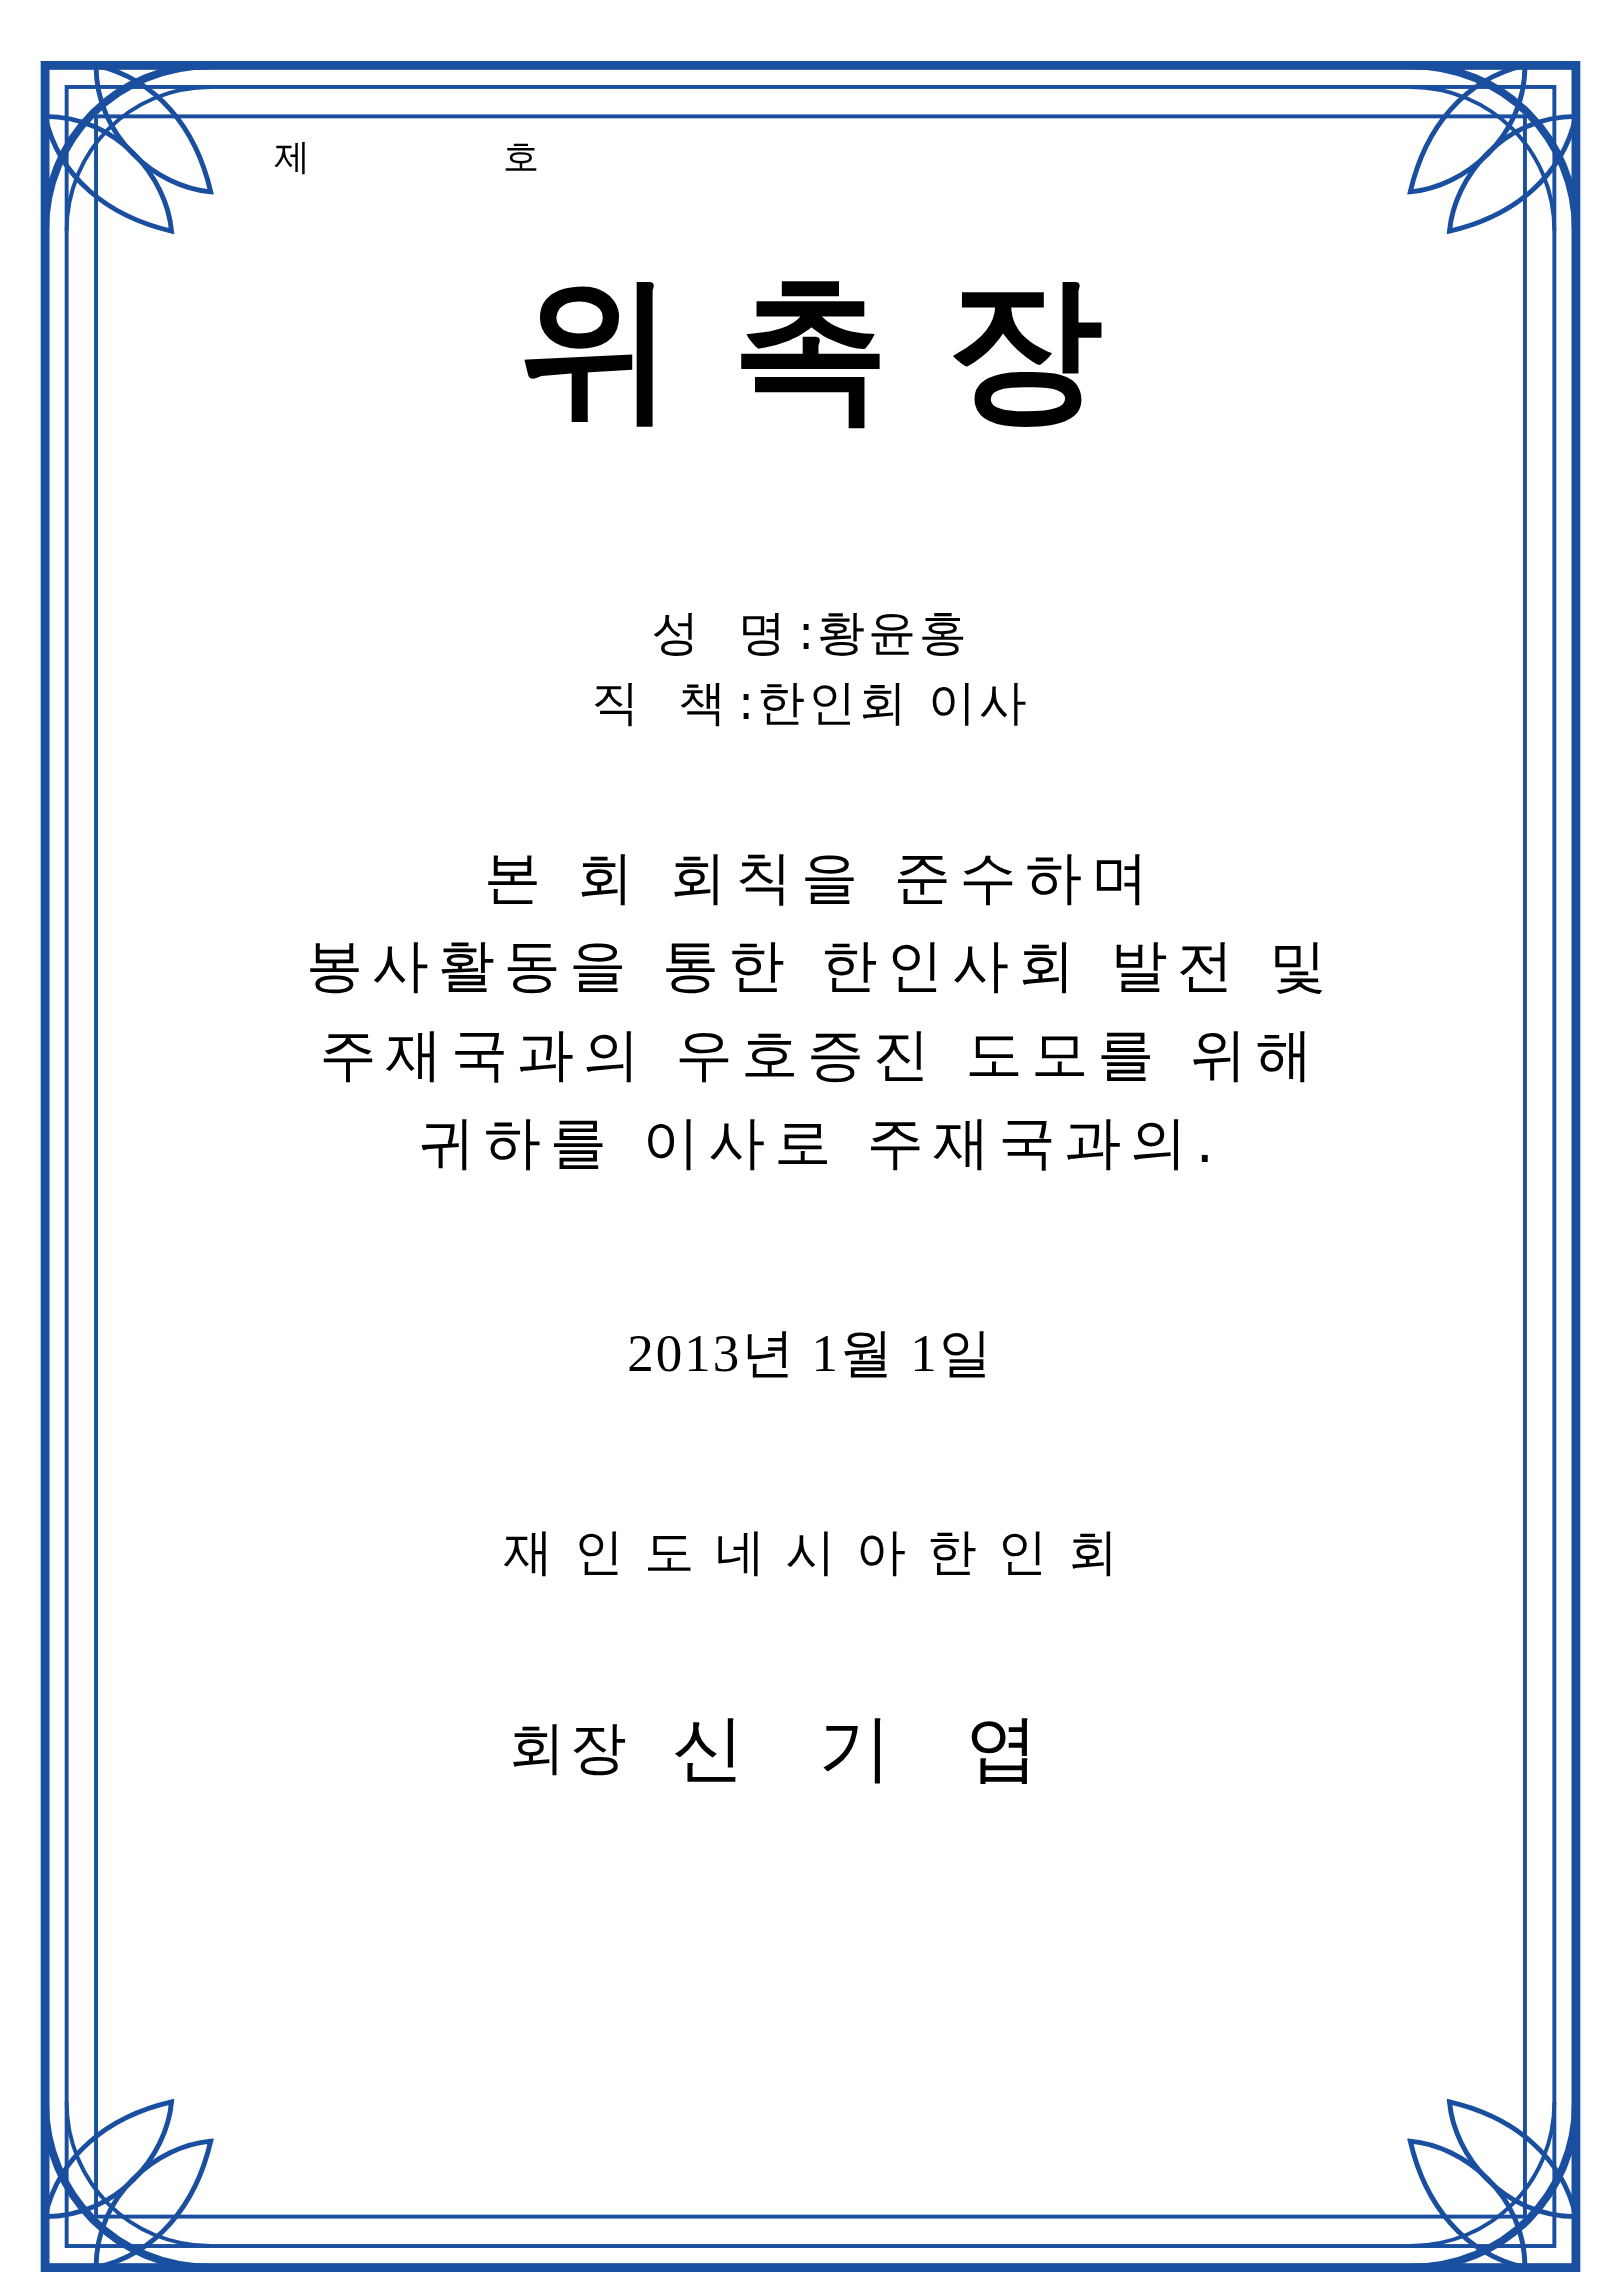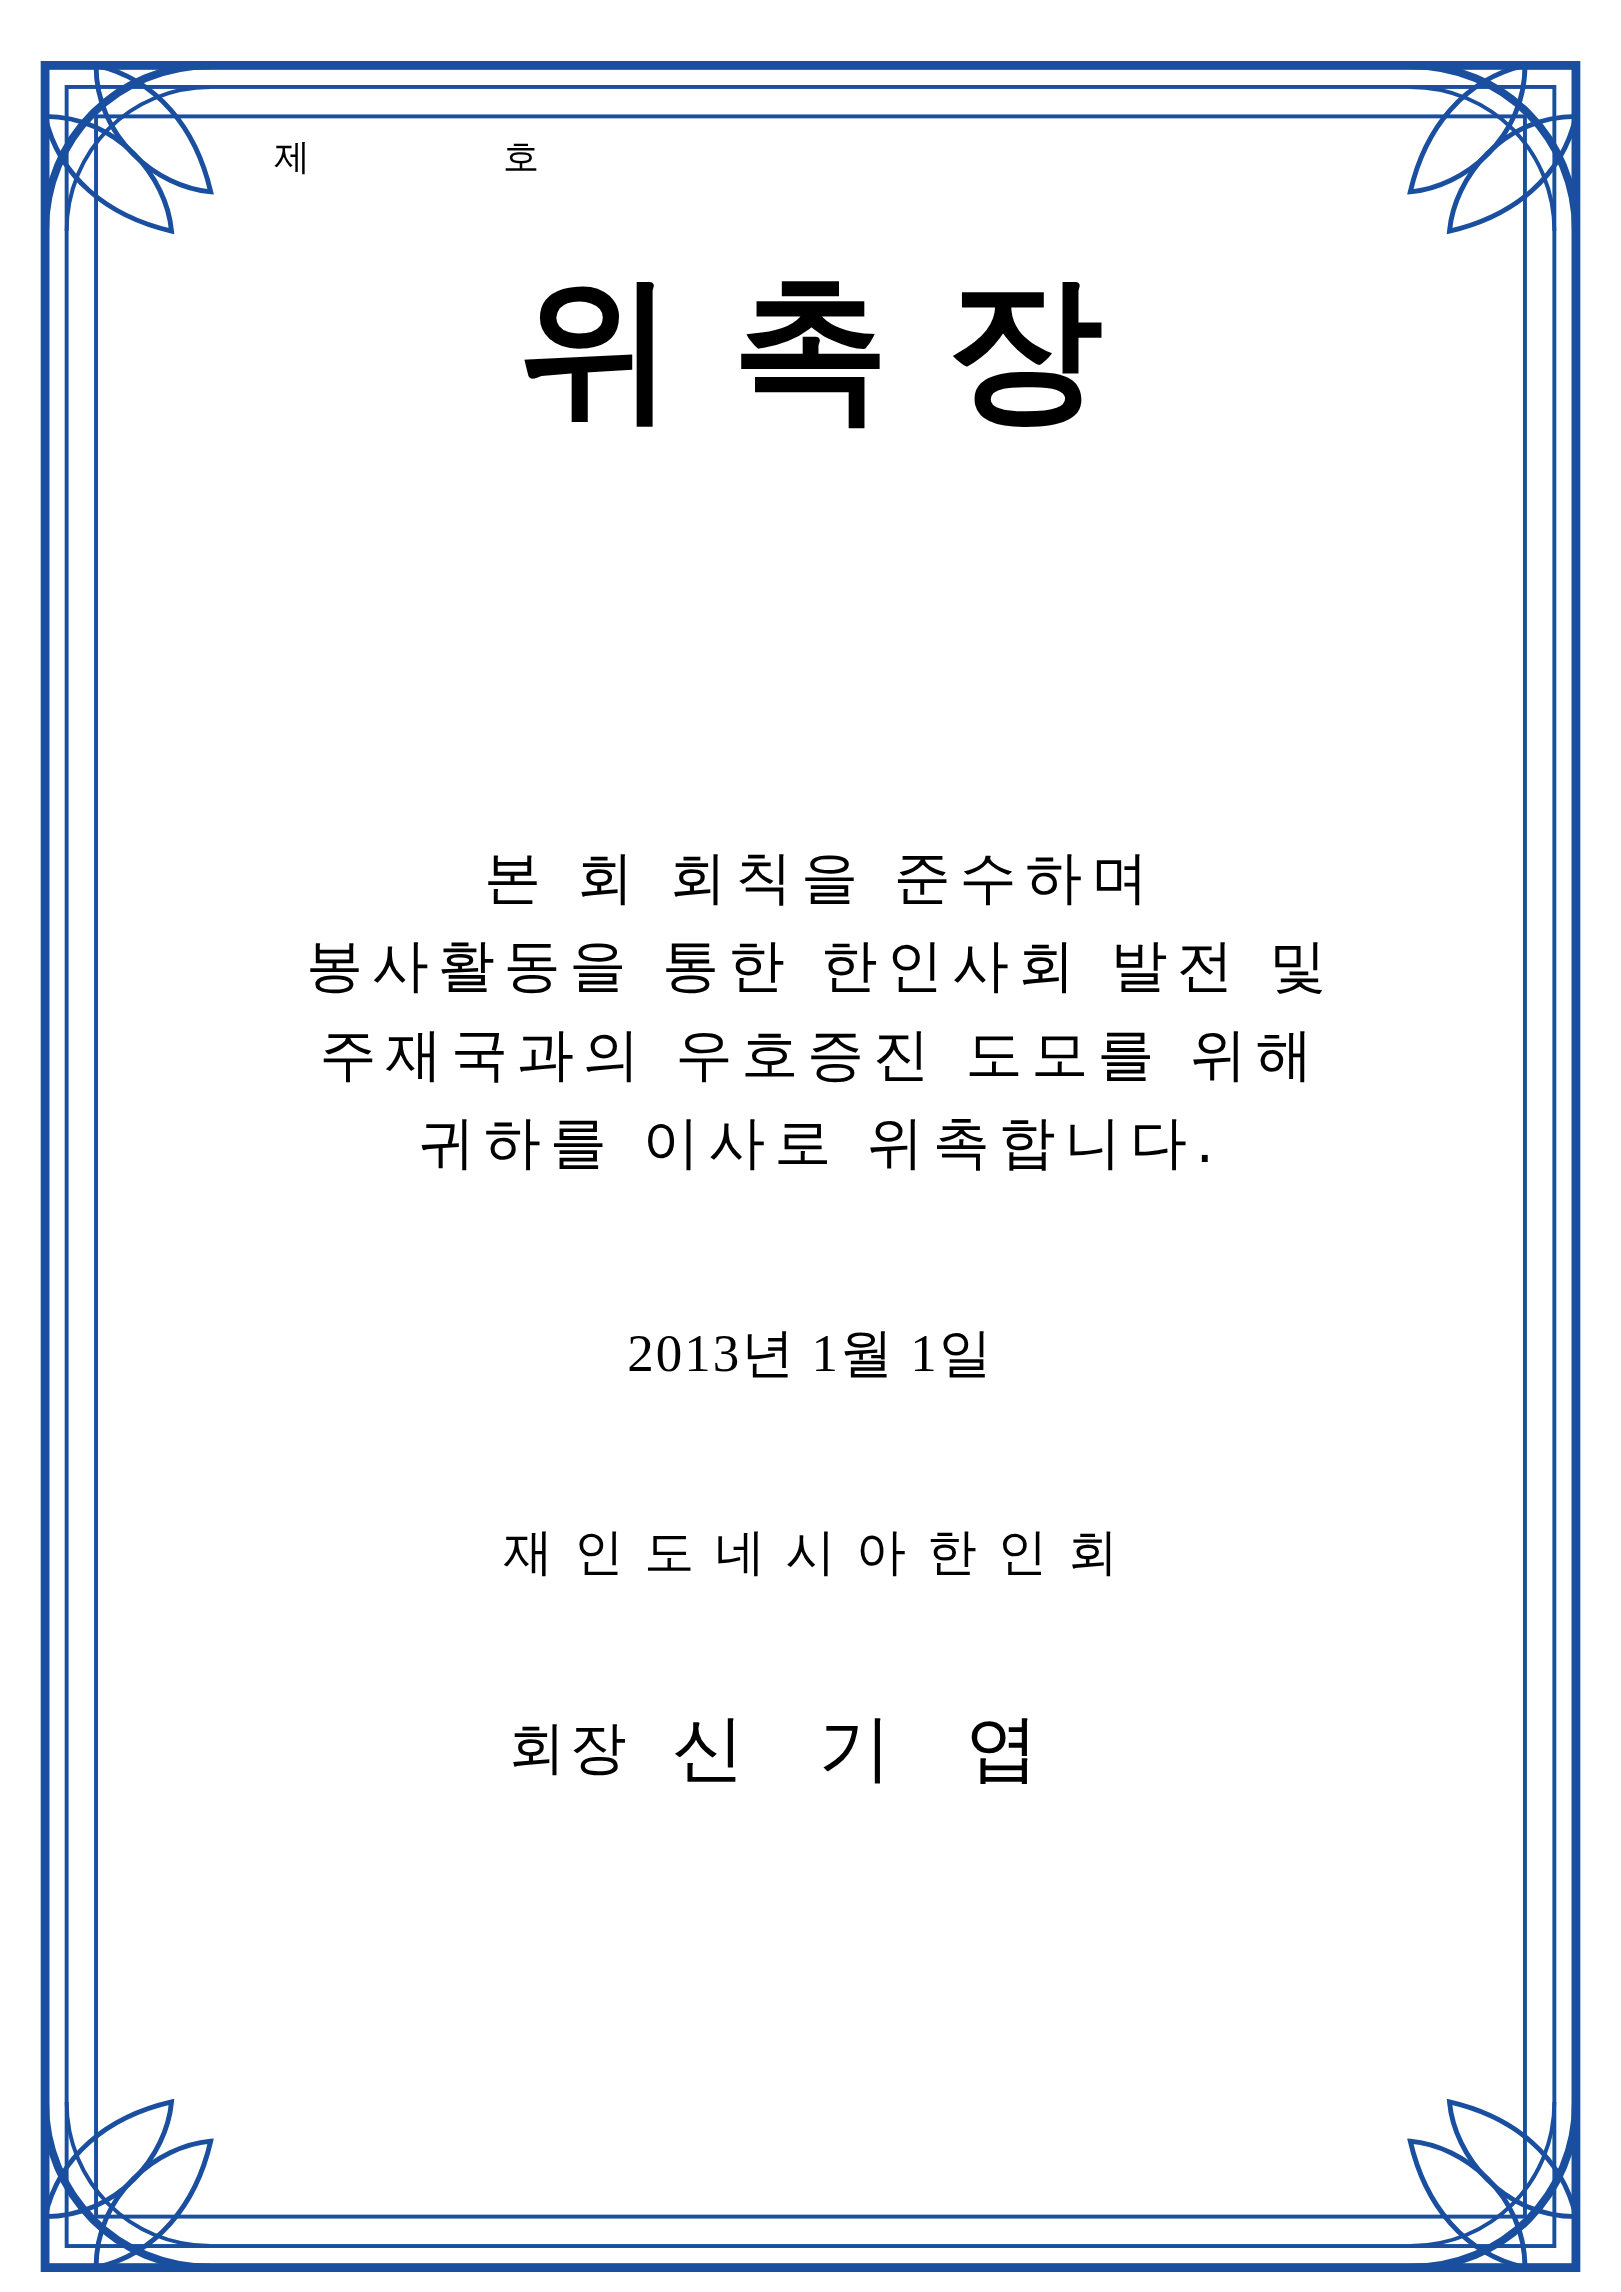--- a/index.html
+++ b/index.html
@@ -197,26 +197,34 @@
   </svg>
 
   <div class="content">
 
     <div class="serial-line">
       <span>제</span><span class="gap"></span><span>호</span>
     </div>
 
     <div class="main-title">위촉장</div>
 
+    <div class="recipient-block">
+      <div class="row">
+        <span class="lbl">성 명</span><span>:</span><span>황윤홍</span>
+      </div>
+      <div class="row">
+        <span class="lbl">직 책</span><span>:</span><span>한인회 이사</span>
+      </div>
+    </div>
 
     <div class="body-text">
       <div class="line">본 회 회칙을 준수하며</div>
       <div class="line">봉사활동을 통한 한인사회 발전 및</div>
       <div class="line">주재국과의 우호증진 도모를 위해</div>
-      <div class="line">귀하를 이사로 위촉합니다.</div>
+      <div class="line">귀하를 이사로 주재국과의.</div>
     </div>
 
     <div class="date-line">2013년 1월 1일</div>
 
     <div class="org-line">재인도네시아한인회</div>
 
     <div class="signer-line">
       <span class="role">회장</span><span class="name">신기엽</span>
     </div>
 

